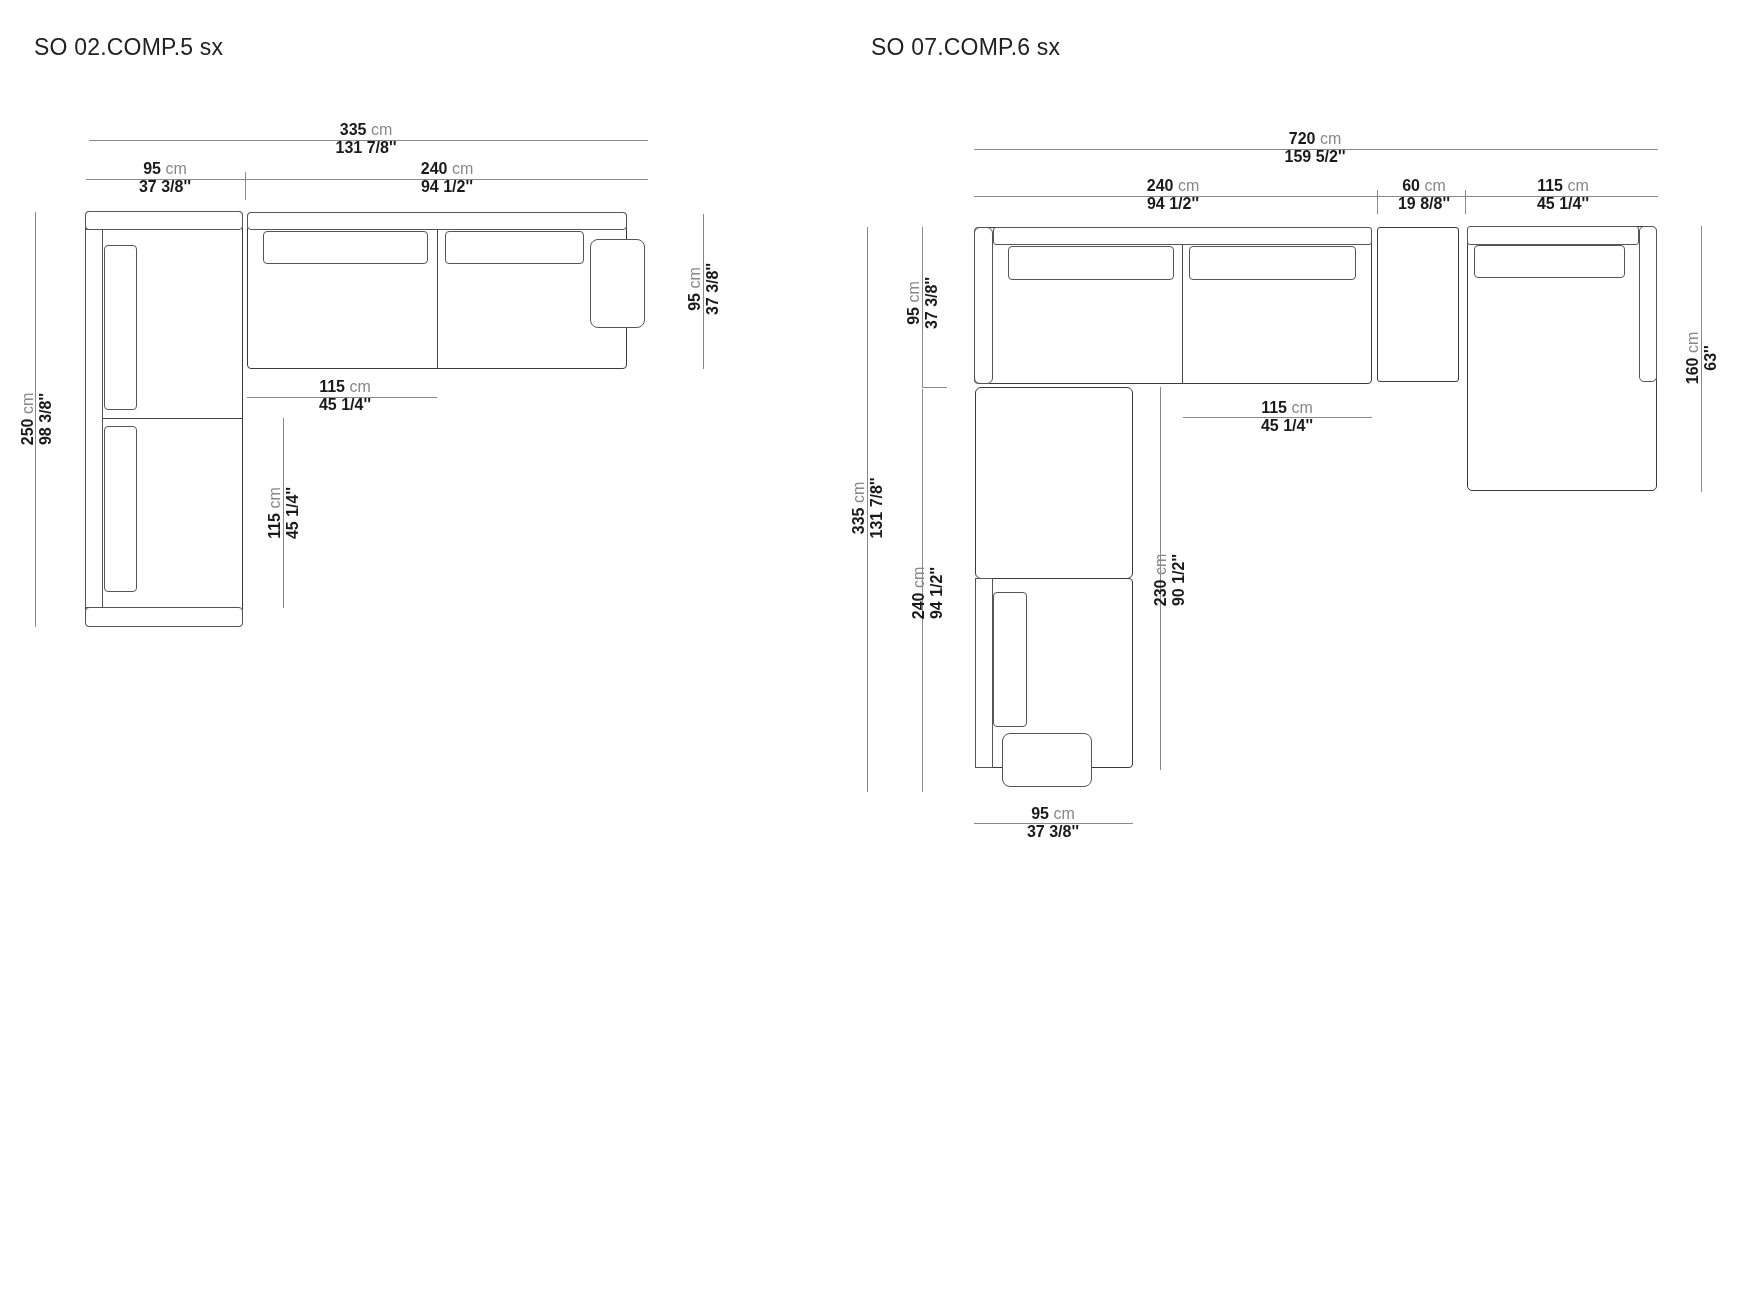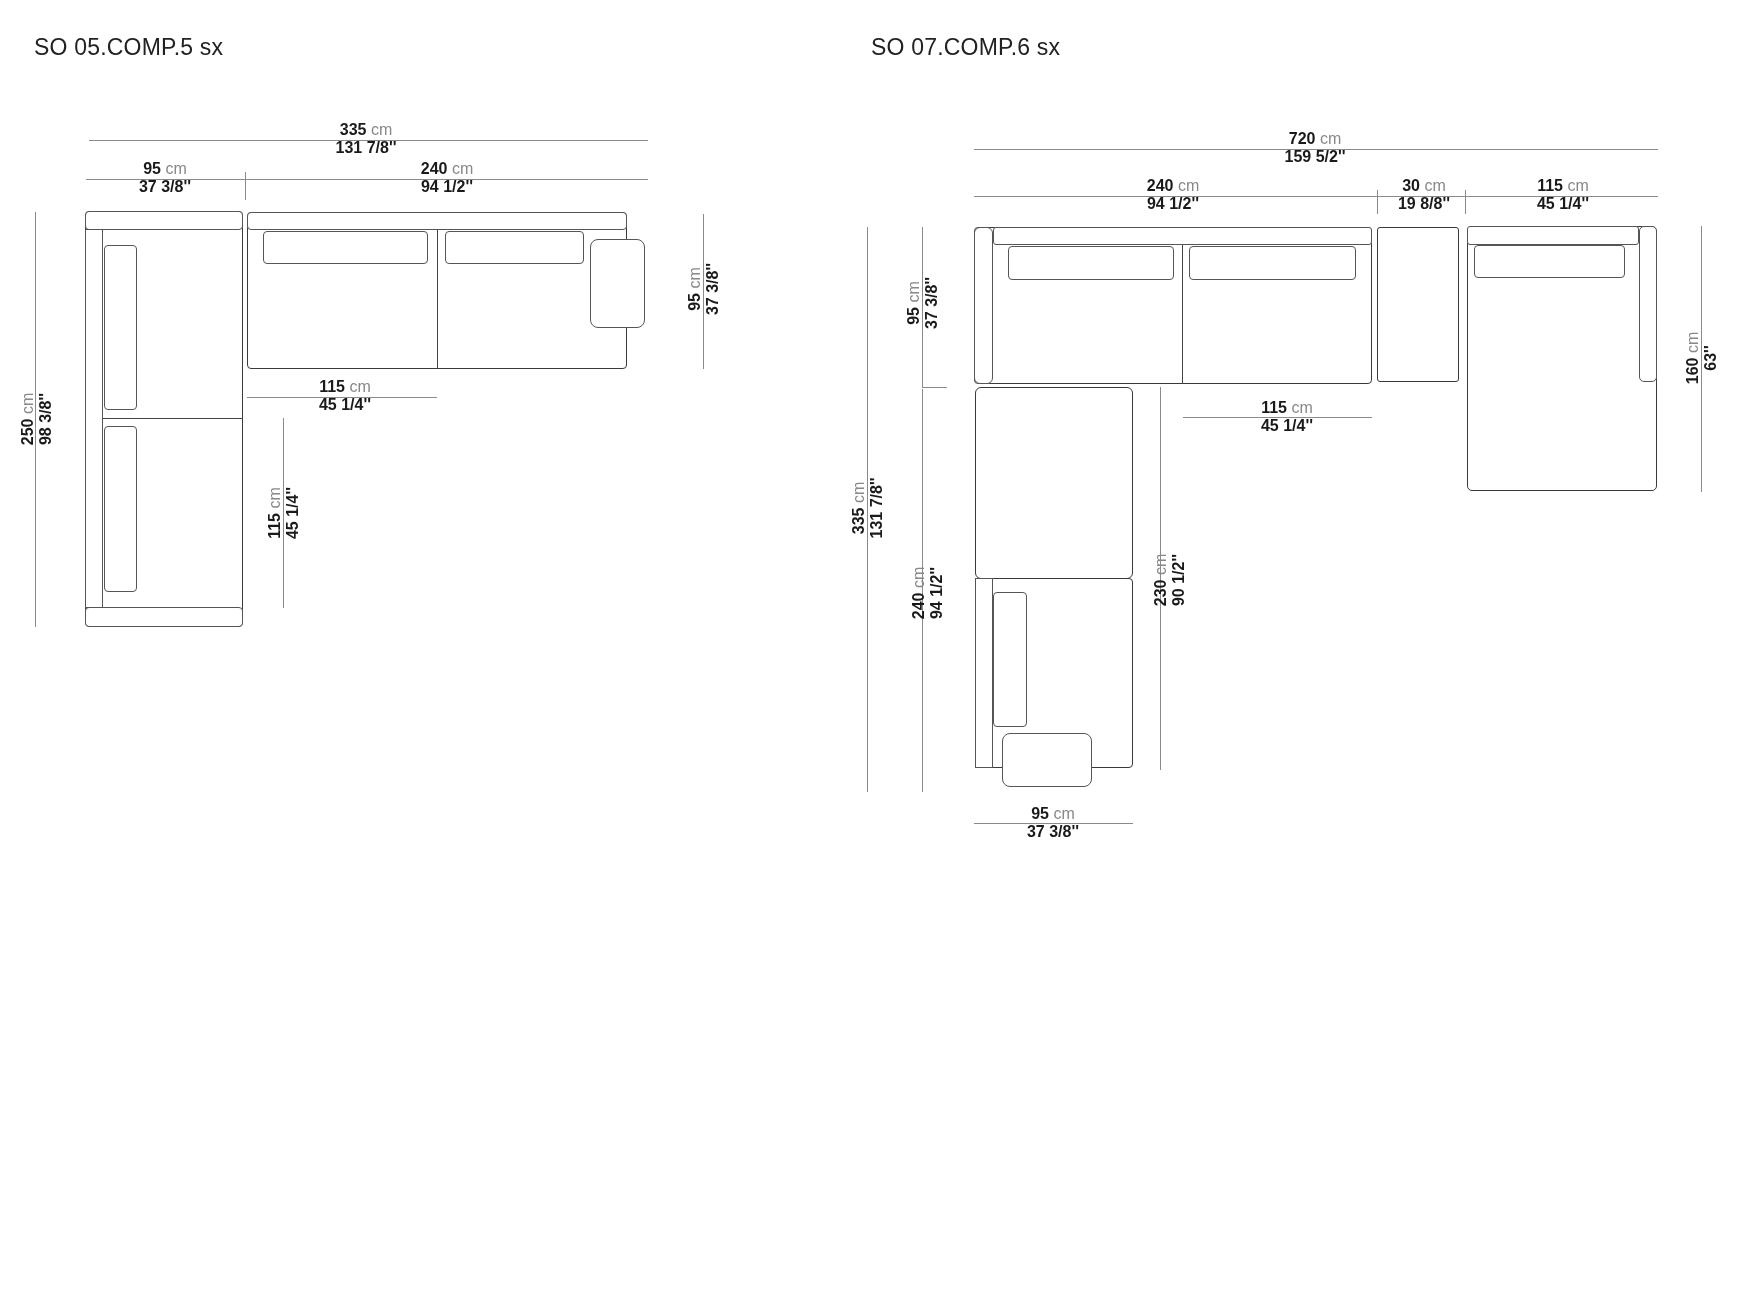--- a/index.html
+++ b/index.html
@@ -13,21 +13,21 @@
   .lbl { position:absolute; text-align:center; line-height:18px; white-space:nowrap; }
   .lbl .num { font-weight:bold; font-size:16px; color:#1a1a1a; }
   .lbl .unit { font-size:16px; color:#888; font-weight:normal; }
   .lbl .inch { font-weight:bold; font-size:16px; color:#1a1a1a; display:block; }
   .rot { transform:rotate(-90deg); transform-origin:center center; }
 </style>
 </head>
 <body>
 
 <div>
-  <div class="title" style="left:34px;top:34px;">SO 05.COMP.5 sx</div>
+  <div class="title" style="left:34px;top:34px;">SO 02.COMP.5 sx</div>
 
   <div class="ln h" style="left:89px;top:140px;width:559px;"></div>
   <div class="ln h" style="left:86px;top:179px;width:562px;"></div>
   <div class="ln v" style="left:245px;top:172px;height:28px;"></div>
   <div class="ln v" style="left:35px;top:212px;height:415px;"></div>
   <div class="ln v" style="left:703px;top:214px;height:155px;"></div>
   <div class="ln h" style="left:247px;top:397px;width:190px;"></div>
   <div class="ln v" style="left:283px;top:418px;height:190px;"></div>
 
   <div class="lbl" style="left:316px;top:121px;width:100px;">
@@ -93,21 +93,21 @@
 
   <div class="lbl" style="left:1265px;top:130px;width:100px;">
     <span class="num">720</span> <span class="unit">cm</span>
     <span class="inch">159 5/2''</span>
   </div>
   <div class="lbl" style="left:1123px;top:177px;width:100px;">
     <span class="num">240</span> <span class="unit">cm</span>
     <span class="inch">94 1/2''</span>
   </div>
   <div class="lbl" style="left:1386px;top:177px;width:76px;">
-    <span class="num">30</span> <span class="unit">cm</span>
+    <span class="num">60</span> <span class="unit">cm</span>
     <span class="inch">19 8/8''</span>
   </div>
   <div class="lbl" style="left:1513px;top:177px;width:100px;">
     <span class="num">115</span> <span class="unit">cm</span>
     <span class="inch">45 1/4''</span>
   </div>
   <div class="lbl" style="left:1237px;top:399px;width:100px;">
     <span class="num">115</span> <span class="unit">cm</span>
     <span class="inch">45 1/4''</span>
   </div>

